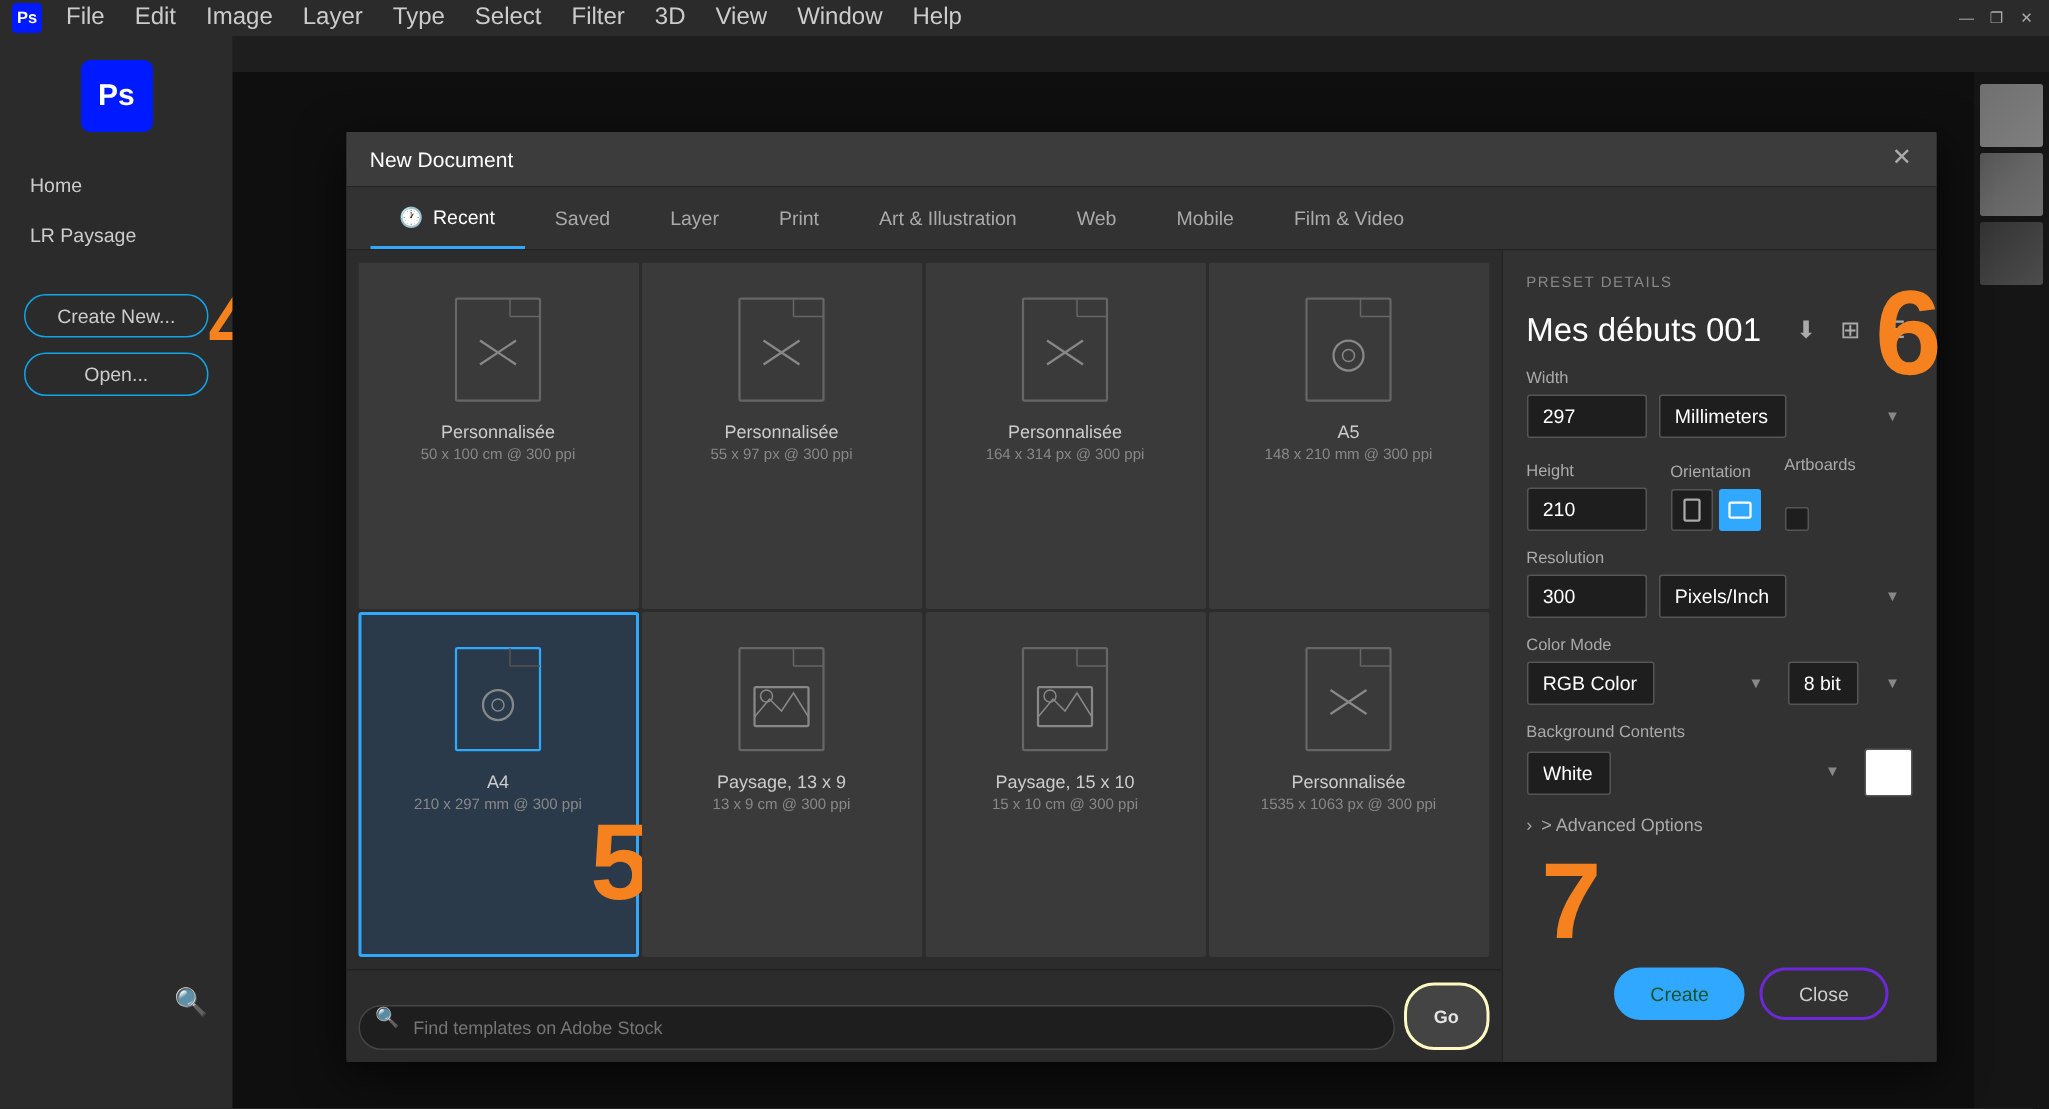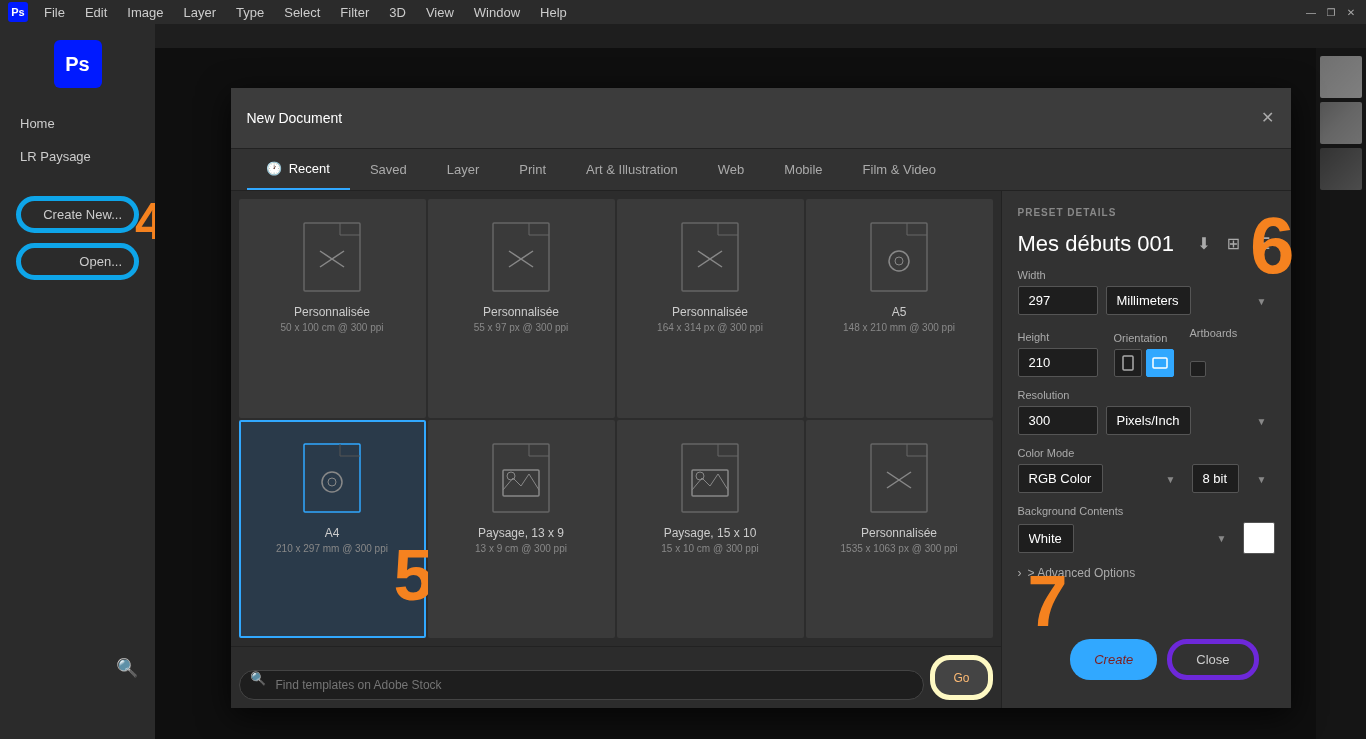--- a/index.html
+++ b/index.html
@@ -31,21 +31,21 @@
       border-radius: 3px;
       display: flex;
       align-items: center;
       justify-content: center;
       font-weight: bold;
       font-size: 11px;
       color: #fff;
       flex-shrink: 0;
     }
     .menu-item {
-      font-size: 13px;
+      font-size: 16px;
       color: #ccc;
       cursor: pointer;
       padding: 2px 4px;
     }
     .window-controls {
       position: absolute;
       right: 8px;
       display: flex;
       gap: 6px;
     }
@@ -96,28 +96,28 @@
       font-size: 13px;
     }
     .sidebar-buttons {
       margin-top: 20px;
       padding: 0 16px;
       display: flex;
       flex-direction: column;
       gap: 10px;
     }
     .sidebar-btn {
-      border: 5px solid #0ea5e9;
+      border: 1px solid #0ea5e9;
       background: transparent;
       color: #ccc;
       padding: 6px 12px;
       border-radius: 20px;
       cursor: pointer;
       font-size: 13px;
-      text-align: right;
+      text-align: center;
       position: relative;
     }
     .orange-number {
       position: absolute;
       font-size: 52px;
       font-weight: bold;
       color: #f5821f;
       pointer-events: none;
     }
     .num-4 { right: -30px; top: -10px; }
@@ -149,21 +149,21 @@
       min-height: 620px;
       border-radius: 2px;
       display: flex;
       flex-direction: column;
       box-shadow: 0 8px 32px rgba(0,0,0,0.7);
     }
     .dialog-header {
       display: flex;
       align-items: center;
       justify-content: space-between;
-      padding: 22px 16px;
+      padding: 10px 16px;
       border-bottom: 1px solid #222;
       background: #3c3c3c;
     }
     .dialog-title {
       font-size: 14px;
       color: #fff;
       font-weight: 400;
     }
     .dialog-close {
       font-size: 16px;
@@ -293,46 +293,46 @@
     .search-icon-inp {
       position: absolute;
       left: 12px;
       top: 50%;
       transform: translateY(-50%);
       color: #888;
       font-size: 13px;
     }
     .go-btn {
       background: #444;
-      border: 5px solid #fef9c3;
+      border: 2px solid #fef9c3;
       border-radius: 20px;
-      color: #fdba74;
+      color: #e5e5e5;
       padding: 7px 18px;
       cursor: pointer;
       font-size: 12px;
+      font-weight: bold;
     }
 
     
     .preset-panel {
       width: 290px;
       background: #323232;
       border-left: 1px solid #222;
       padding: 16px;
       display: flex;
       flex-direction: column;
       gap: 12px;
       flex-shrink: 0;
       position: relative;
     }
     .preset-label {
       font-size: 10px;
       color: #888;
       text-transform: uppercase;
       letter-spacing: 1px;
-      font-weight: bold;
     }
     .preset-title-row {
       display: flex;
       align-items: center;
       justify-content: space-between;
       position: relative;
     }
     .preset-name {
       font-size: 22px;
       color: #fff;
@@ -493,29 +493,28 @@
       font-weight: bold;
       color: #f5821f;
       left: 10px;
       bottom: 50px;
       pointer-events: none;
     }
     .btn-create {
       background: #31a8ff;
       border: none;
       border-radius: 20px;
-      color: #7f1d1d;
+      color: #14532d;
       padding: 8px 24px;
       font-size: 13px;
       cursor: pointer;
-      font-style: italic;
     }
     .btn-close {
       background: transparent;
-      border: 5px solid #6d28d9;
+      border: 2px solid #6d28d9;
       border-radius: 20px;
       color: #ccc;
       padding: 8px 24px;
       font-size: 13px;
       cursor: pointer;
     }
 
     
     .right-panel {
       position: absolute;

